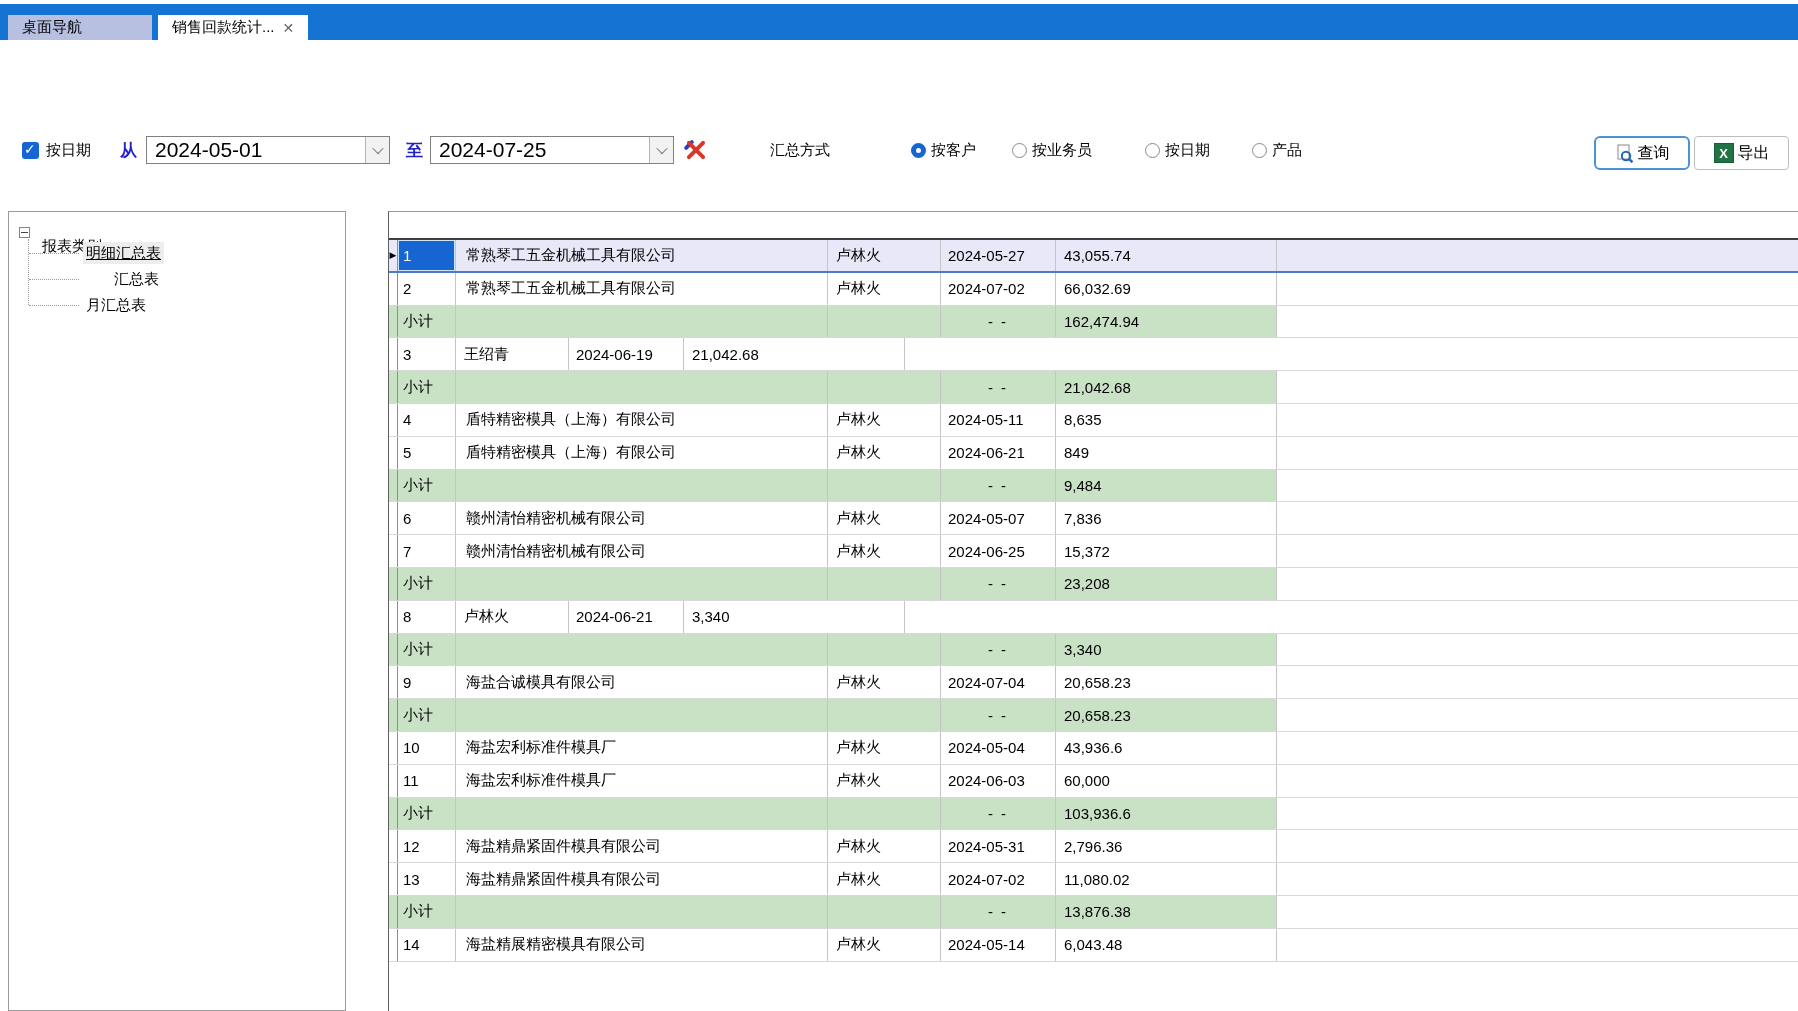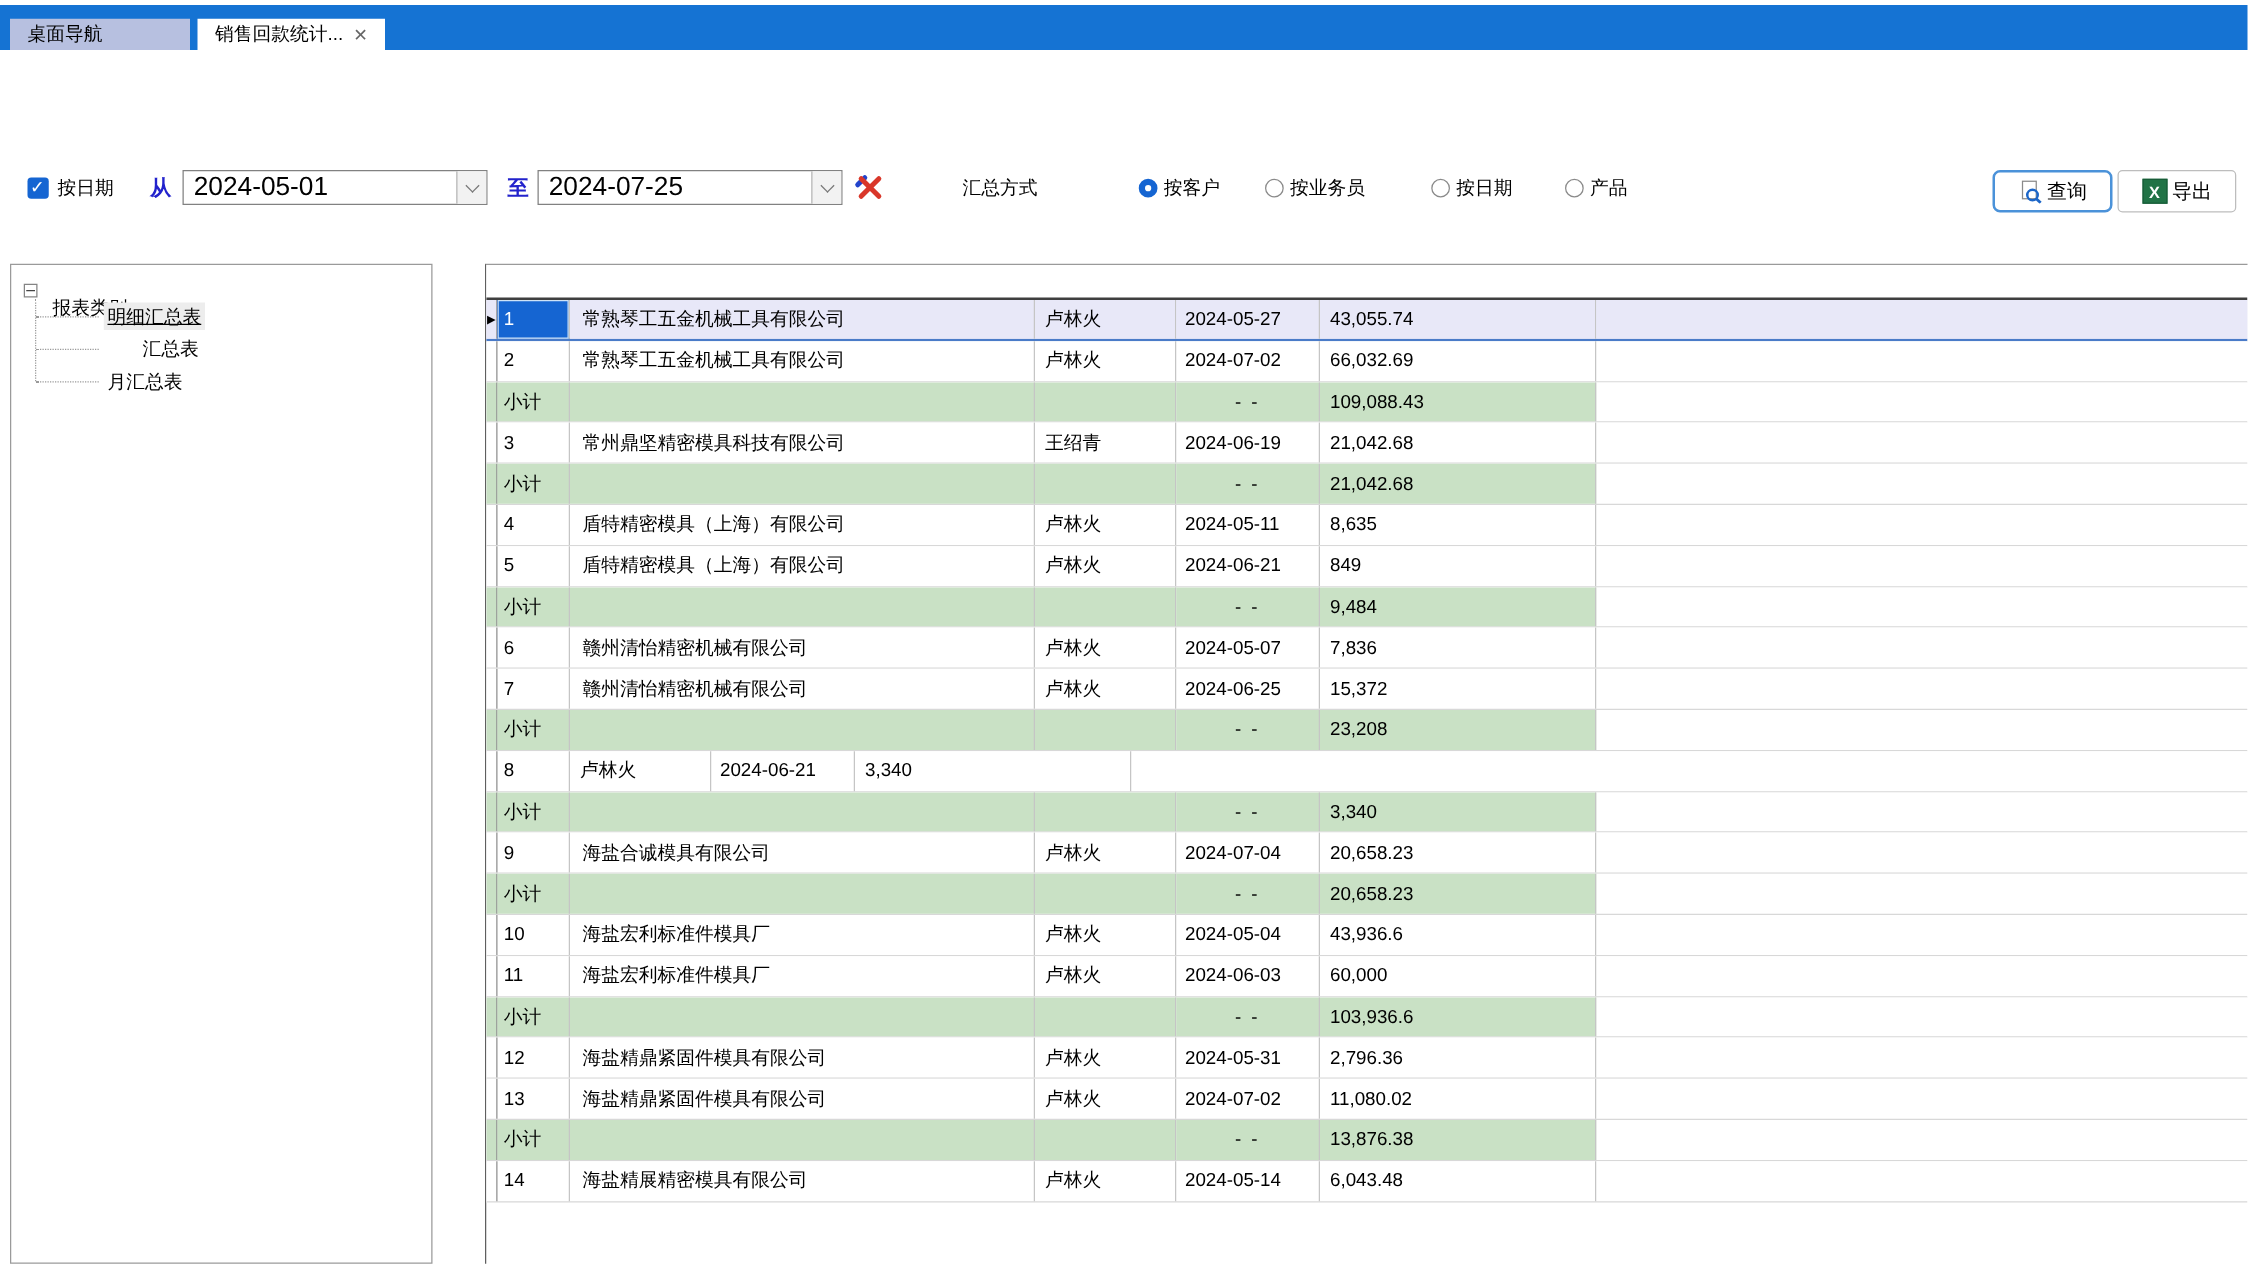--- a/index.html
+++ b/index.html
@@ -183,27 +183,26 @@
         <div class="cell date">2024-07-02</div>
         <div class="cell amount">66,032.69</div>
         <div class="cell filler"></div>
       </div>
       <div class="grow subtotal">
         <div class="cell marker"></div>
         <div class="cell no">小计</div>
         <div class="cell customer"></div>
         <div class="cell salesman"></div>
         <div class="cell date">- -</div>
-        <div class="cell amount">109,088.43</div>
+        <div class="cell amount">162,474.94</div>
         <div class="cell filler"></div>
       </div>
       <div class="grow">
         <div class="cell marker"></div>
         <div class="cell no">3</div>
-        <div class="cell customer">常州鼎坚精密模具科技有限公司</div>
         <div class="cell salesman">王绍青</div>
         <div class="cell date">2024-06-19</div>
         <div class="cell amount">21,042.68</div>
         <div class="cell filler"></div>
       </div>
       <div class="grow subtotal">
         <div class="cell marker"></div>
         <div class="cell no">小计</div>
         <div class="cell customer"></div>
         <div class="cell salesman"></div>

